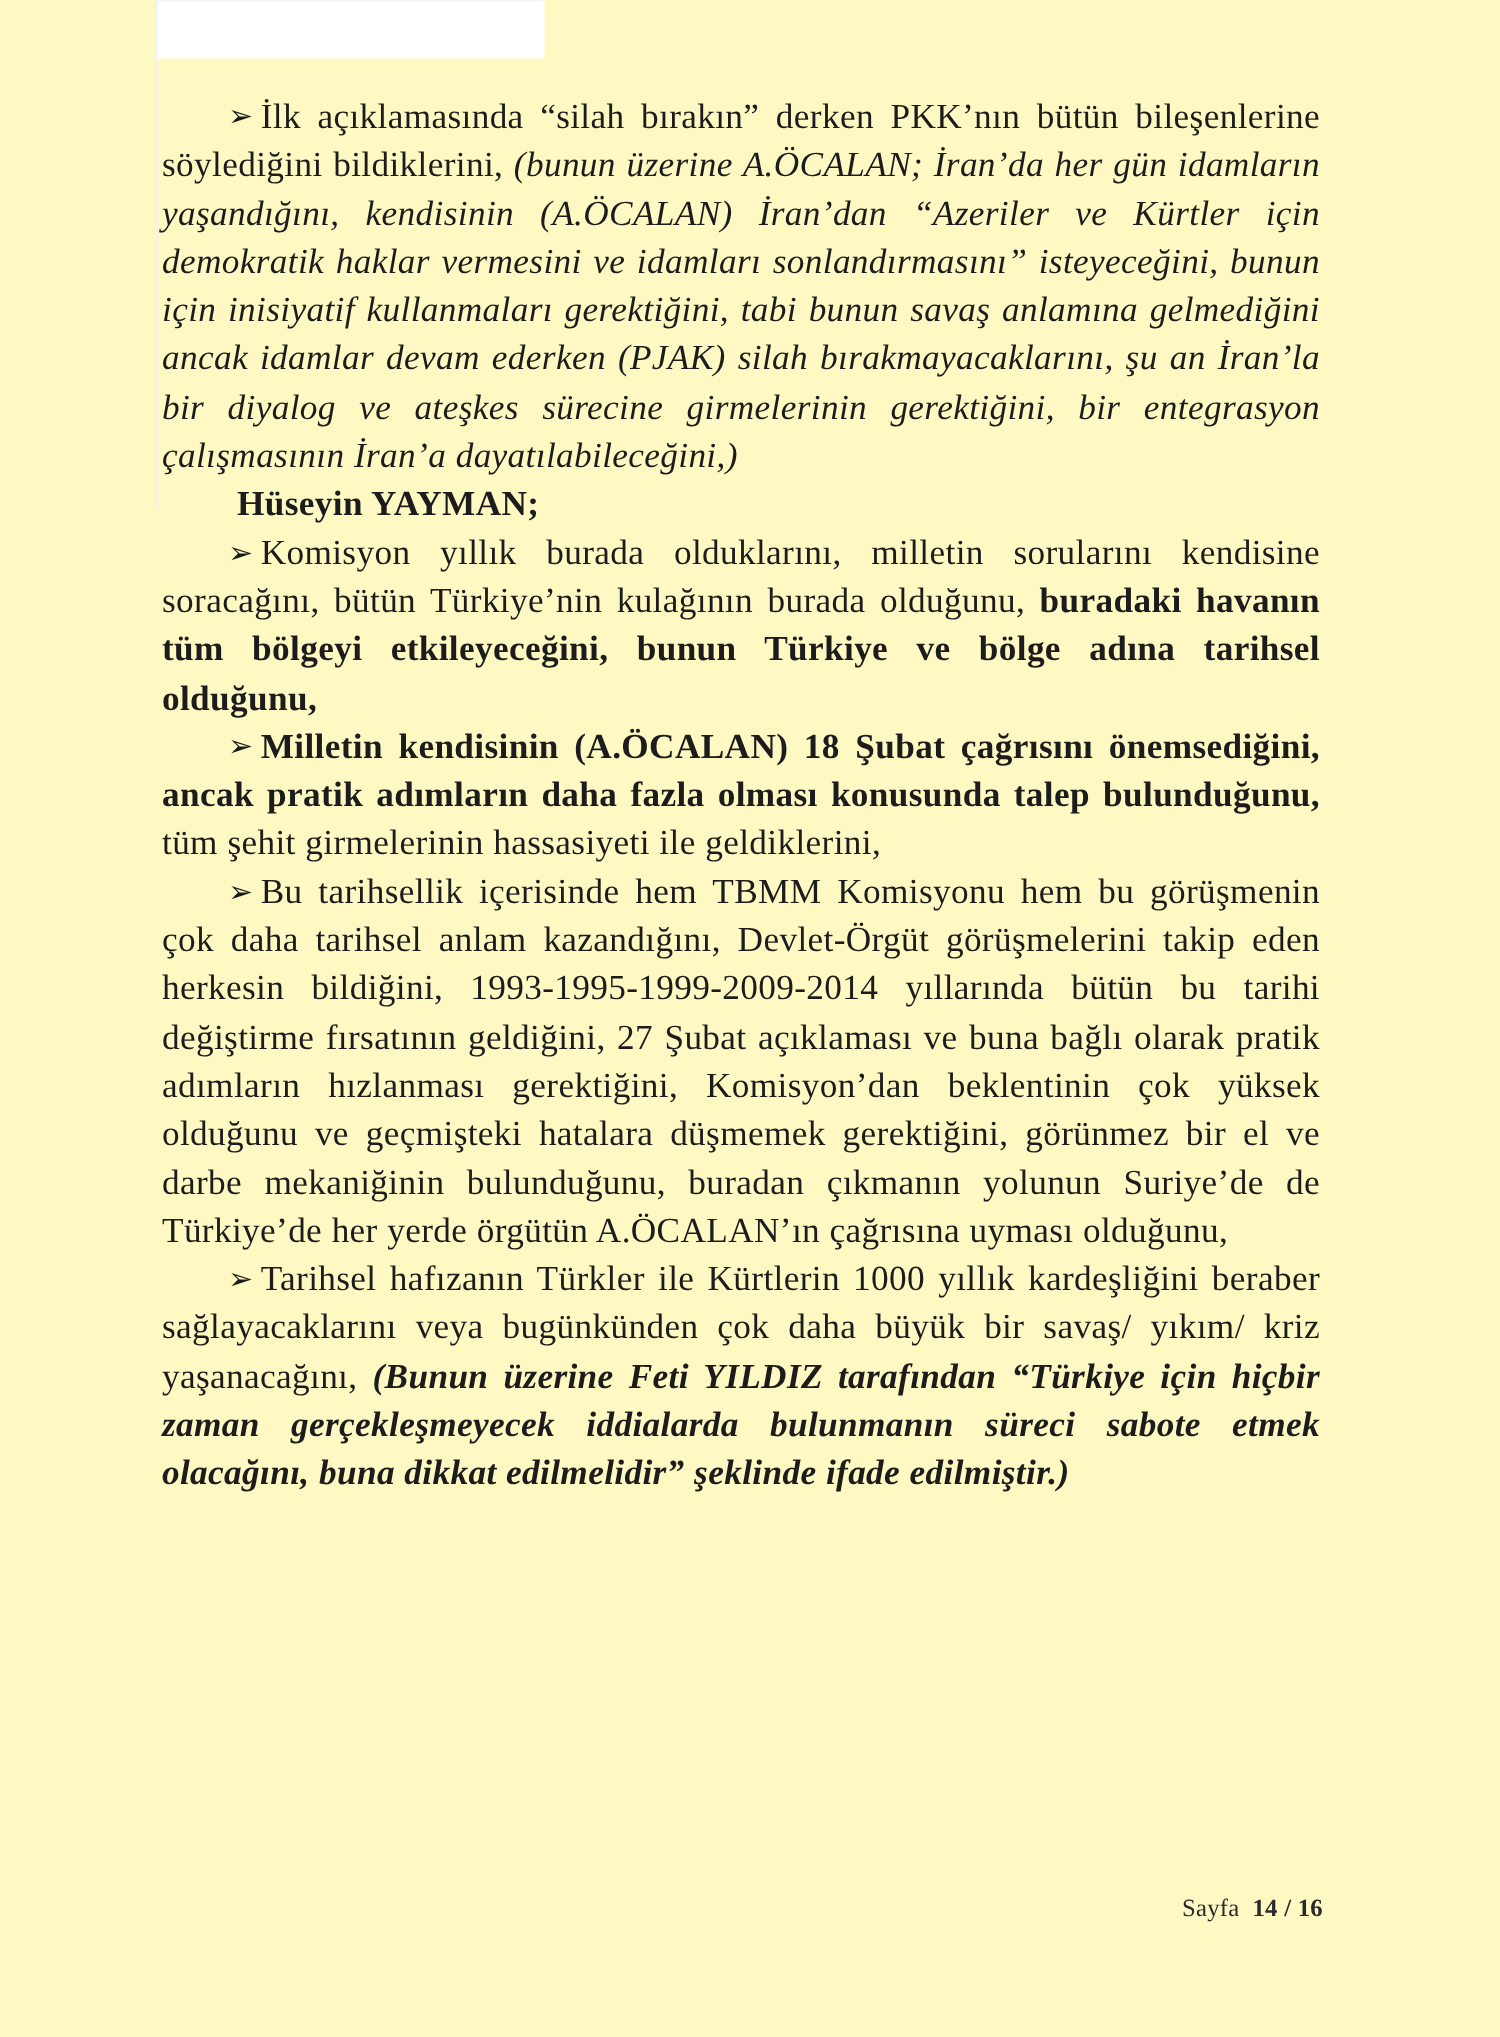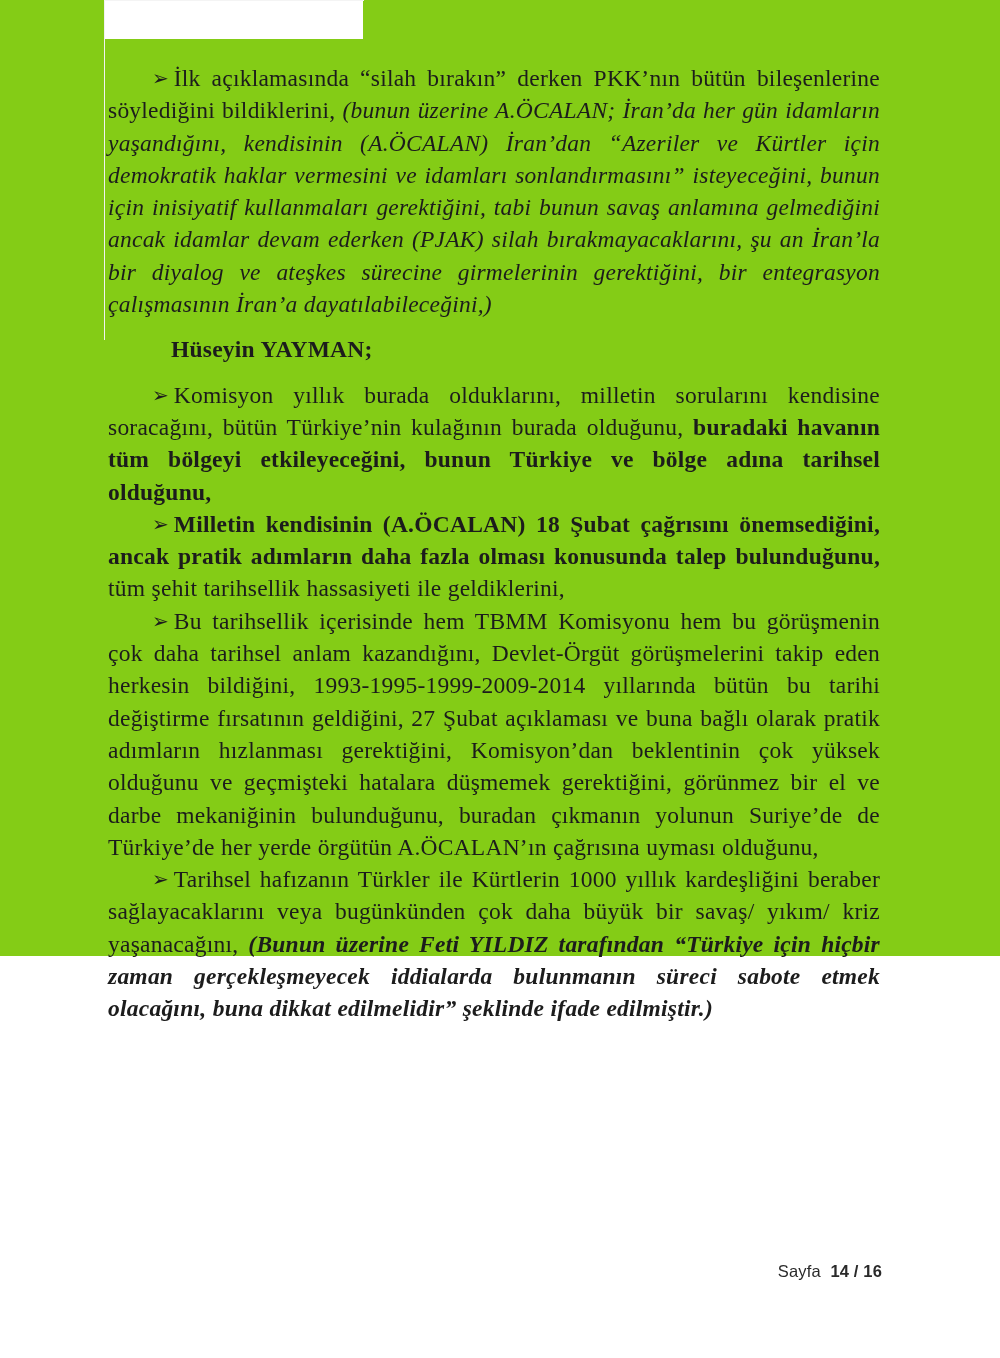--- a/index.html
+++ b/index.html
@@ -12,22 +12,22 @@
     height: 1358px;
     background: #ffffff;
     font-family: "Liberation Serif", "DejaVu Serif", serif;
     color: #1c1c1c;
     overflow: hidden;
   }
 
   .page {
     position: relative;
     width: 1000px;
-    height: 956px;
-    background: #84cc16;
+    height: 1358px;
+    background: #fef9c3;
     box-sizing: border-box;
   }
 
   
   .scan-edge-left {
     position: absolute;
     left: 104px;
     top: 0;
     width: 1px;
     height: 340px;
@@ -80,54 +80,54 @@
     vertical-align: 1px;
     letter-spacing: 0;
     padding-right: 5px;
   }
 
   .it { font-style: italic; }
   .bd { font-weight: 700; }
   .bdit { font-weight: 700; font-style: italic; }
 
   .speaker {
-    margin: 13px;
+    margin: 0;
     text-indent: 50px;
     font-weight: 700;
     font-size: 23.5px;
     line-height: 32.3px;
     text-align: left;
   }
 
   .footer {
     position: absolute;
     right: 118px;
     top: 1262px;
-    font-family: Liberation Sans, sans-serif;
+    font-family: Liberation Serif, serif;
     font-size: 16.5px;
     color: #2a2a2a;
     letter-spacing: 0.01em;
     white-space: nowrap;
   }
   .footer .pagenums { font-weight: 700; }
 </style>
 </head>
 <body>
 
 <div class="page">
 
   <div class="scan-edge-left"></div>
   <div class="scan-edge-top"></div>
   <div class="scan-corner"></div>
 
   <div class="content" id="body-root">
       <p class="bullet"><span class="arrow">➢</span><span>İlk açıklamasında “silah bırakın” derken PKK’nın bütün bileşenlerine söylediğini bildiklerini, </span><span class="it">(bunun üzerine A.ÖCALAN; İran’da her gün idamların yaşandığını, kendisinin (A.ÖCALAN) İran’dan “Azeriler ve Kürtler için demokratik haklar vermesini ve idamları sonlandırmasını” isteyeceğini, bunun için inisiyatif kullanmaları gerektiğini, tabi bunun savaş anlamına gelmediğini ancak idamlar devam ederken (PJAK) silah bırakmayacaklarını, şu an İran’la bir diyalog ve ateşkes sürecine girmelerinin gerektiğini, bir entegrasyon çalışmasının İran’a dayatılabileceğini,)</span></p>
       <p class="speaker"><span class="bd">Hüseyin YAYMAN;</span></p>
       <p class="bullet"><span class="arrow">➢</span><span>Komisyon yıllık burada olduklarını, milletin sorularını kendisine soracağını, bütün Türkiye’nin kulağının burada olduğunu, </span><span class="bd">buradaki havanın tüm bölgeyi etkileyeceğini, bunun Türkiye ve bölge adına tarihsel olduğunu,</span></p>
-      <p class="bullet"><span class="arrow">➢</span><span class="bd">Milletin kendisinin (A.ÖCALAN) 18 Şubat çağrısını önemsediğini, ancak pratik adımların daha fazla olması konusunda talep bulunduğunu, </span><span>tüm şehit tarihsellik hassasiyeti ile geldiklerini,</span></p>
+      <p class="bullet"><span class="arrow">➢</span><span class="bd">Milletin kendisinin (A.ÖCALAN) 18 Şubat çağrısını önemsediğini, ancak pratik adımların daha fazla olması konusunda talep bulunduğunu, </span><span>tüm şehit girmelerinin hassasiyeti ile geldiklerini,</span></p>
       <p class="bullet"><span class="arrow">➢</span><span>Bu tarihsellik içerisinde hem TBMM Komisyonu hem bu görüşmenin çok daha tarihsel anlam kazandığını, Devlet-Örgüt görüşmelerini takip eden herkesin bildiğini, 1993-1995-1999-2009-2014 yıllarında bütün bu tarihi değiştirme fırsatının geldiğini, 27 Şubat açıklaması ve buna bağlı olarak pratik adımların hızlanması gerektiğini, Komisyon’dan beklentinin çok yüksek olduğunu ve geçmişteki hatalara düşmemek gerektiğini, görünmez bir el ve darbe mekaniğinin bulunduğunu, buradan çıkmanın yolunun Suriye’de de Türkiye’de her yerde örgütün A.ÖCALAN’ın çağrısına uyması olduğunu,</span></p>
       <p class="bullet"><span class="arrow">➢</span><span>Tarihsel hafızanın Türkler ile Kürtlerin 1000 yıllık kardeşliğini beraber sağlayacaklarını veya bugünkünden çok daha büyük bir savaş/ yıkım/ kriz yaşanacağını, </span><span class="bdit">(Bunun üzerine Feti YILDIZ tarafından “Türkiye için hiçbir zaman gerçekleşmeyecek iddialarda bulunmanın süreci sabote etmek olacağını, buna dikkat edilmelidir” şeklinde ifade edilmiştir.)</span></p>
     </div>
 
   <div class="footer">
     <span>Sayfa</span>
     <span>&nbsp;</span><span class="pagenums">14 / 16</span>
   </div>
 
 </div>

